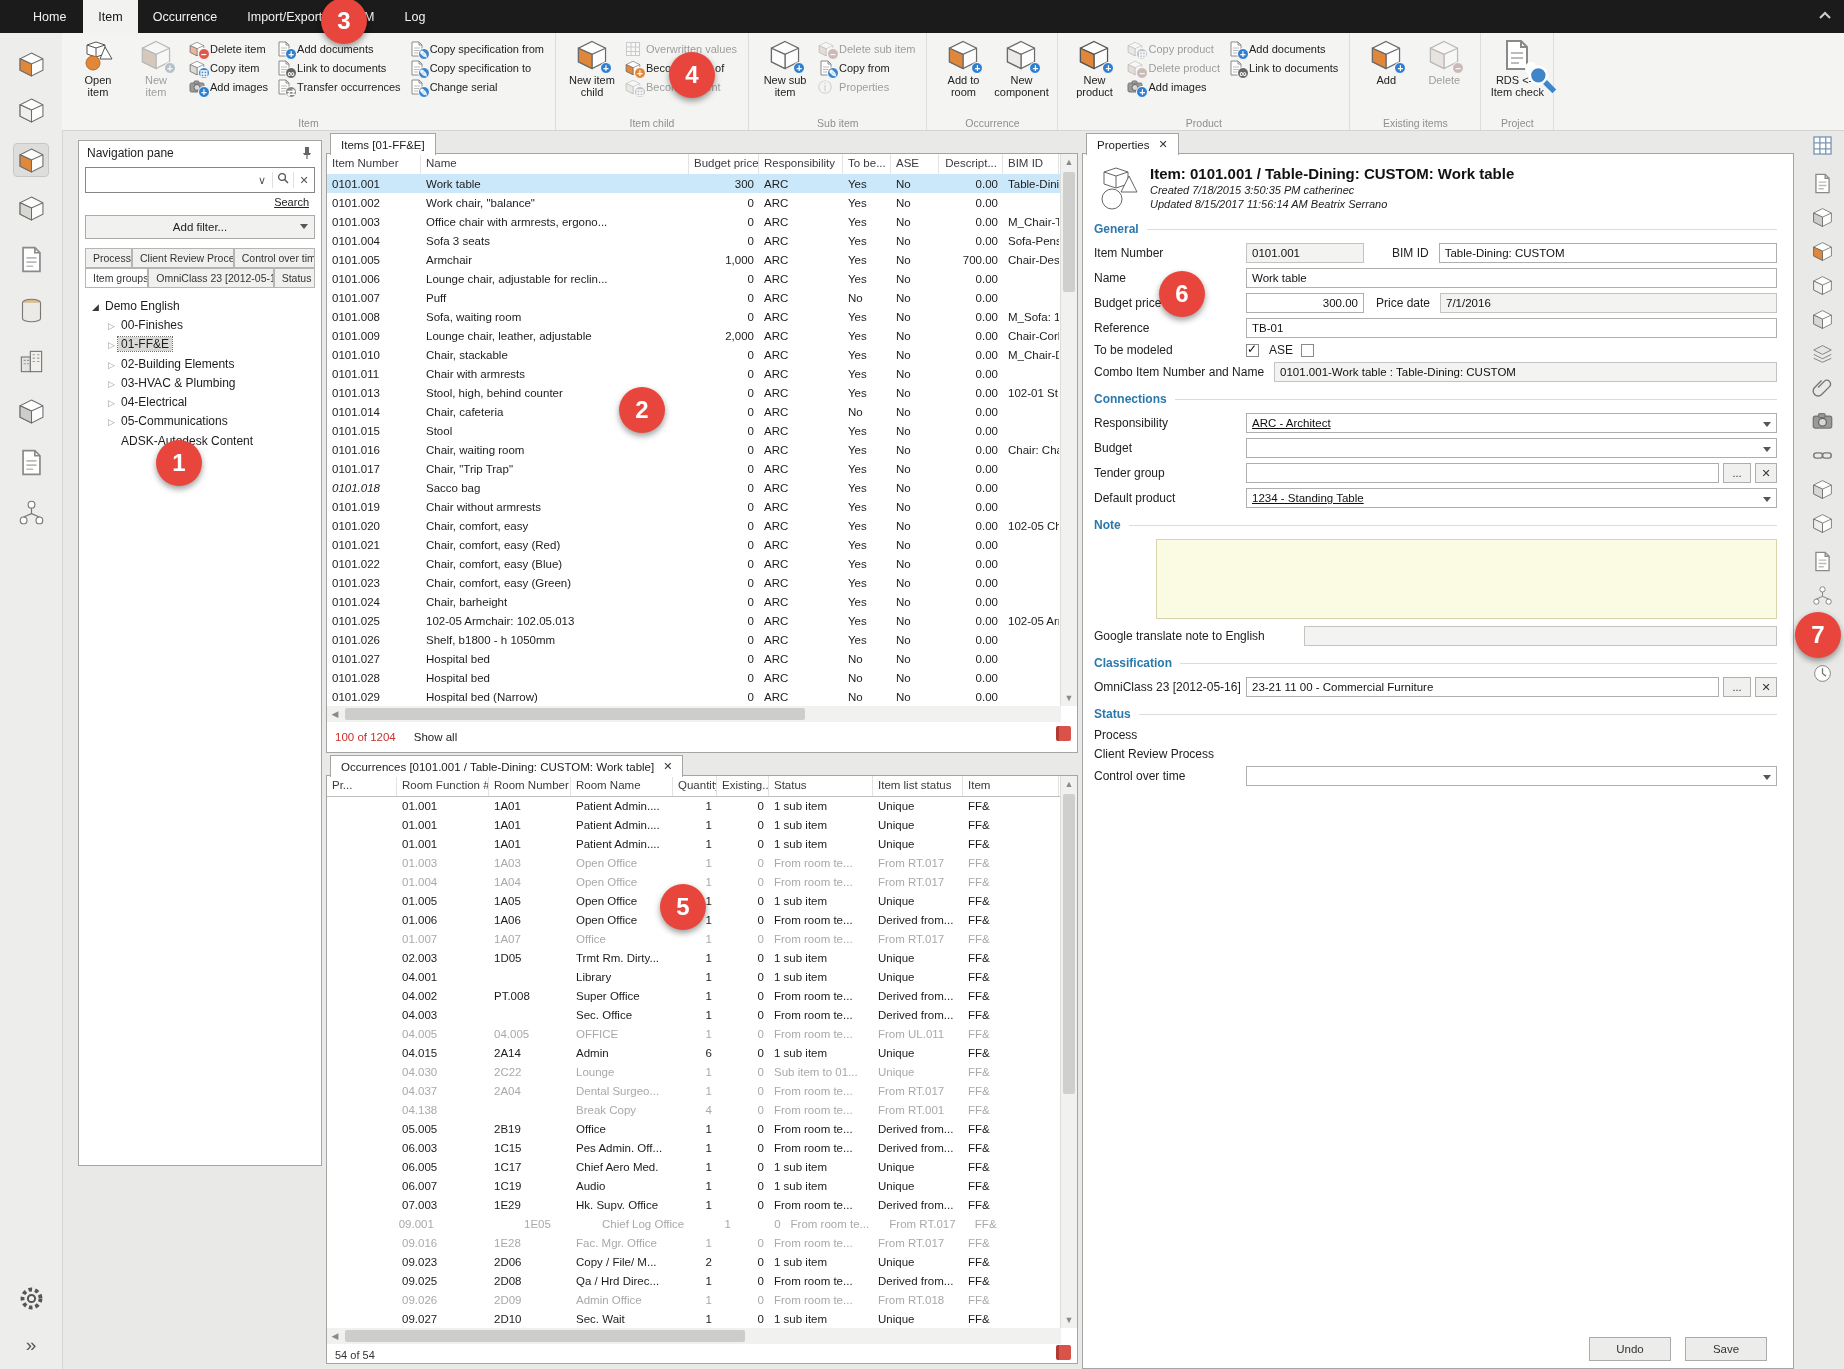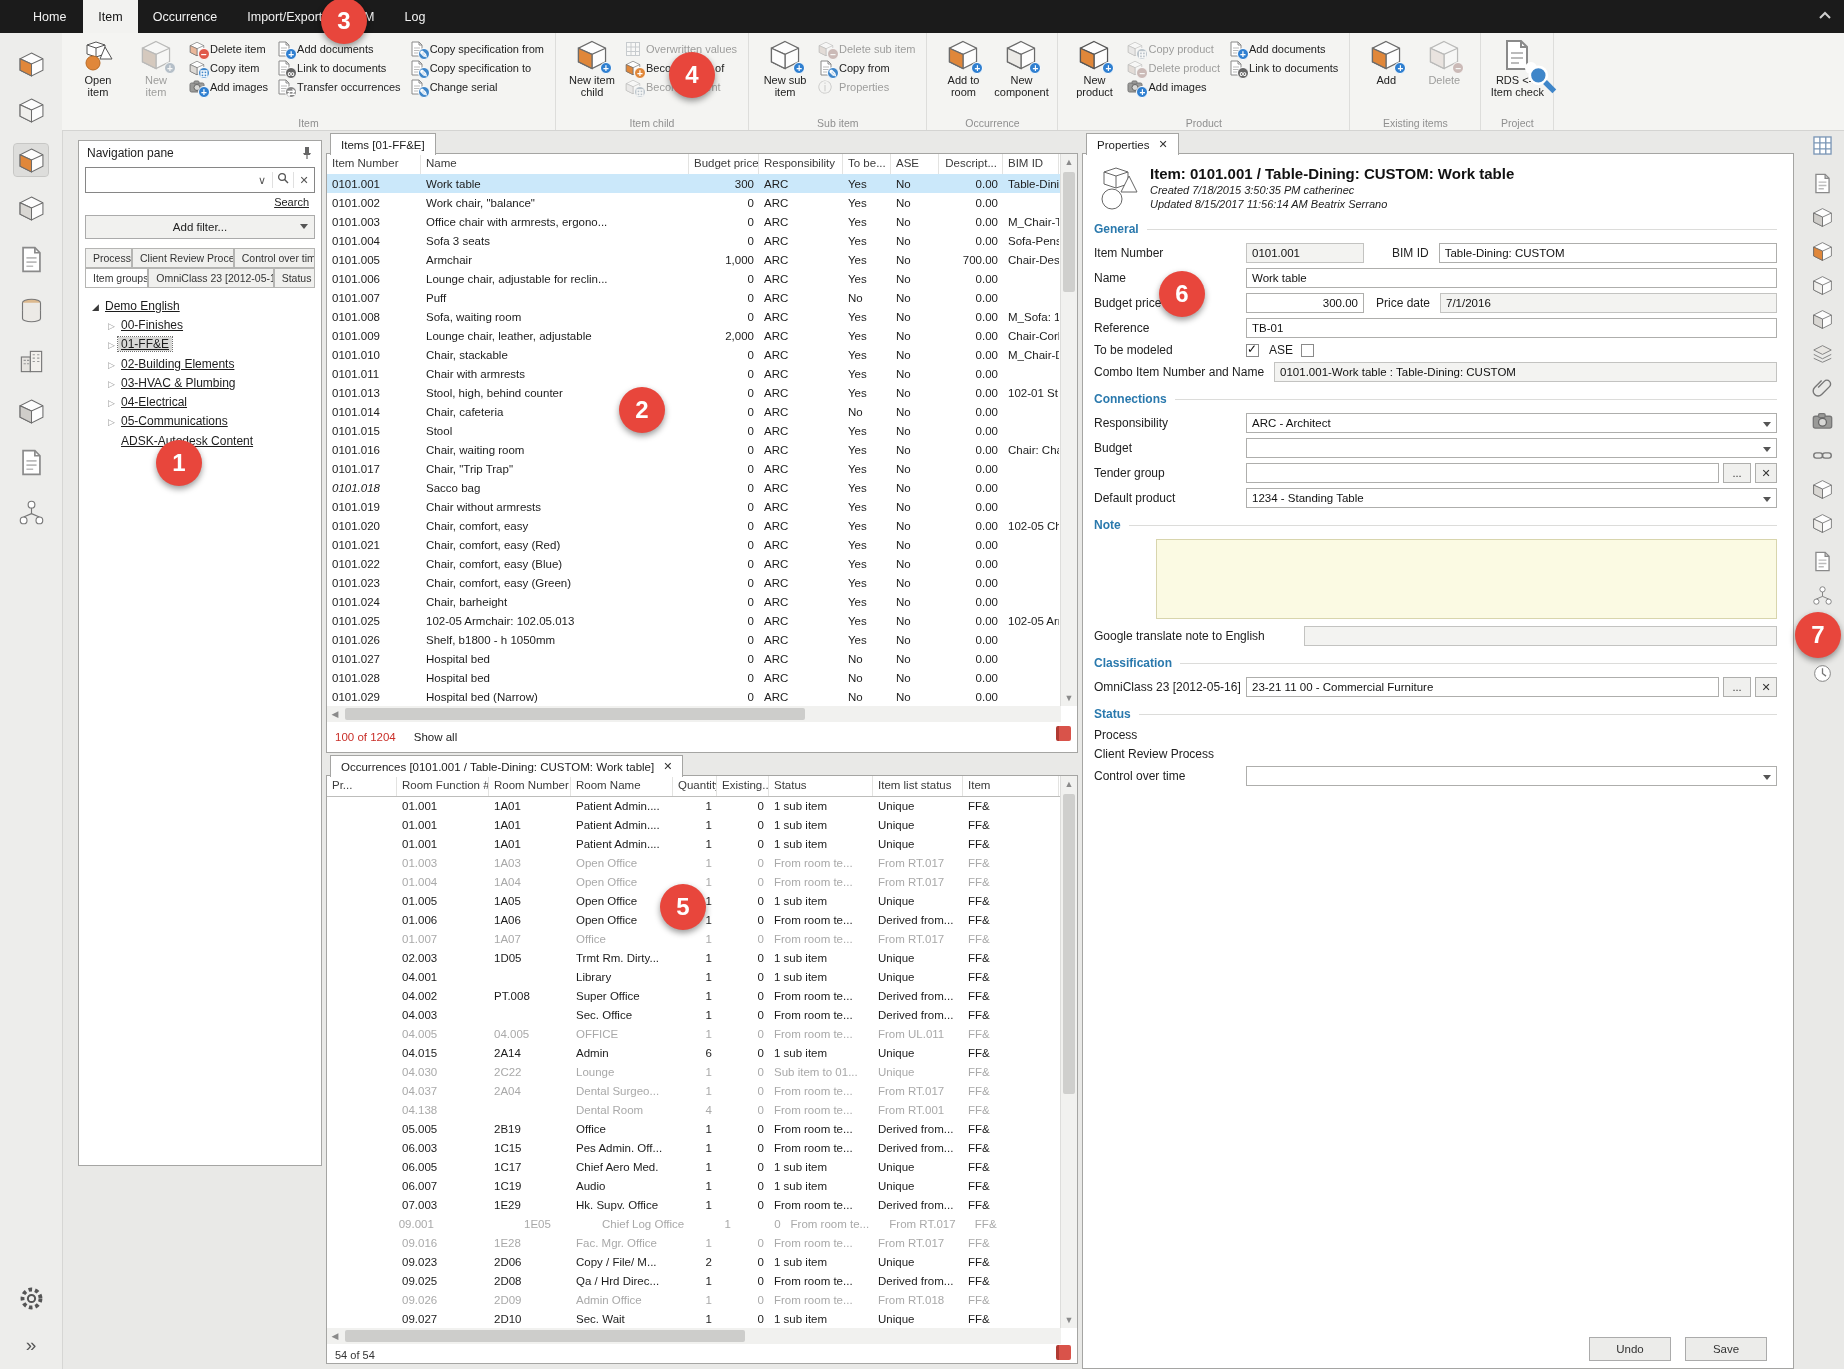--- a/index.html
+++ b/index.html
@@ -51,21 +51,21 @@
   .nav-addfilter .dda{position:absolute;right:6px;top:8px;border-left:4px solid transparent;border-right:4px solid transparent;border-top:5px solid #555;}
   .nav-tabs{display:flex;margin:9px 6px 0 6px;}
   .nav-tabs.second{margin-top:0;}
   .ntab{padding:3px 7px 3px 7px;border:1px solid #b5b5b3;background:#f0f0ee;font-size:10.5px;color:#333;white-space:nowrap;overflow:hidden;max-width:118px;}
   .ntab.active{background:#fff;position:relative;}
   .nav-tree{margin-top:8px;font-size:12px;}
   .tree-row{height:19.3px;display:flex;align-items:center;white-space:nowrap;}
   .tree-exp{width:13px;flex:none;text-align:center;}
   .exp-col{color:#9a9a9a;font-size:9px;}
   .exp-open{color:#3a3a3a;font-size:9px;}
-  .tree-label{padding:0 3px;text-decoration:underline;}
+  .tree-label{padding:0 3px;}
   .tree-label.sel{background:#d9d9d7;outline:1px dotted #707070;}
   
   .thead{position:absolute;top:0;left:0;right:16px;height:20px;display:flex;border-bottom:1px solid #bdbdbb;background:#fff;}
   .th{box-sizing:border-box;padding:3px 5px 0 5px;font-size:11.5px;color:#3b3b3b;border-right:1px solid #e3e3e1;overflow:hidden;white-space:nowrap;}
   .tbody{position:absolute;top:20px;left:0;right:16px;overflow:hidden;}
   .tr{display:flex;height:19px;align-items:center;}
   .tr.selected{background:#cbe8fa;}
   .tr.muted .td{color:#a9a9a9;}
   .td{box-sizing:border-box;padding:0 5px;font-size:11.5px;color:#1c1c1c;overflow:hidden;white-space:nowrap;}
   .ra{text-align:right;}
@@ -88,21 +88,21 @@
   .p-meta{font-size:11px;font-style:italic;color:#222;margin-top:2px;}
   .sect{display:flex;align-items:center;margin:10px 0 7px 0;}
   .sect .sname{font-size:12px;font-weight:bold;color:#2a79ad;margin-right:8px;}
   .sect .sline{flex:1;height:1px;background:#dcdcda;}
   .frow{display:flex;align-items:center;margin-bottom:5px;}
   .flabel{width:152px;flex:none;font-size:12px;color:#222;}
   .flabel.wide{width:210px;}
   .fld{height:20px;border:1px solid #aeaeac;background:#fff;font-size:11.5px;display:flex;align-items:center;padding:0 5px;box-sizing:border-box;color:#111;}
   .fld.ro{background:#f3f3f1;border-color:#c3c3c1;}
   .grow{flex:1;}
-  .dd{position:relative;padding-right:24px;}
+  .dd{position:relative;padding-right:24px;text-decoration:underline;}
   .chev{position:absolute;right:5px;top:8px;border-left:4px solid transparent;border-right:4px solid transparent;border-top:5px solid #555;}
   .mini{width:28px;height:20px;border:1px solid #aeaeac;background:#f0f0ee;font-size:11px;color:#333;text-align:center;line-height:18px;margin-left:4px;box-sizing:border-box;flex:none;}
   .minix{width:22px;}
   .cb{width:13px;height:13px;border:1px solid #8a8a8a;background:#fff;display:inline-block;position:relative;box-sizing:border-box;}
   .cb.checked::after{content:"\2713";position:absolute;left:0;top:-3px;font-size:12px;color:#111;}
   .notebox{height:78px;background:#fbfae3;border:1px solid #d8d5ad;margin:0 0 7px 62px;}
   .btnrow{position:absolute;bottom:7px;right:26px;display:flex;}
   .btn{width:80px;height:22px;border:1px solid #ababab;background:#ececea;font-size:11.5px;color:#333;display:flex;align-items:center;justify-content:center;margin-left:14px;}
   
   .rightstrip{position:absolute;left:1800px;top:133px;width:44px;height:1236px;}
@@ -1098,21 +1098,21 @@
           <span class="td ra" style="width: 44px;">1</span>
           <span class="td ra" style="width: 52px;">0</span>
           <span class="td" style="width: 104px;">From room te...</span>
           <span class="td" style="width: 90px;">From RT.017</span>
           <span class="td" style="width: 96px;">FF&amp;</span>
         </div>
         <div class="tr muted">
           <span class="td" style="width: 70px;"></span>
           <span class="td" style="width: 92px;">04.138</span>
           <span class="td" style="width: 82px;"></span>
-          <span class="td" style="width: 102px;">Dental Room</span>
+          <span class="td" style="width: 102px;">Break Copy</span>
           <span class="td ra" style="width: 44px;">4</span>
           <span class="td ra" style="width: 52px;">0</span>
           <span class="td" style="width: 104px;">From room te...</span>
           <span class="td" style="width: 90px;">From RT.001</span>
           <span class="td" style="width: 96px;">FF&amp;</span>
         </div>
         <div class="tr">
           <span class="td" style="width: 70px;"></span>
           <span class="td" style="width: 92px;">05.005</span>
           <span class="td" style="width: 82px;">2B19</span>

